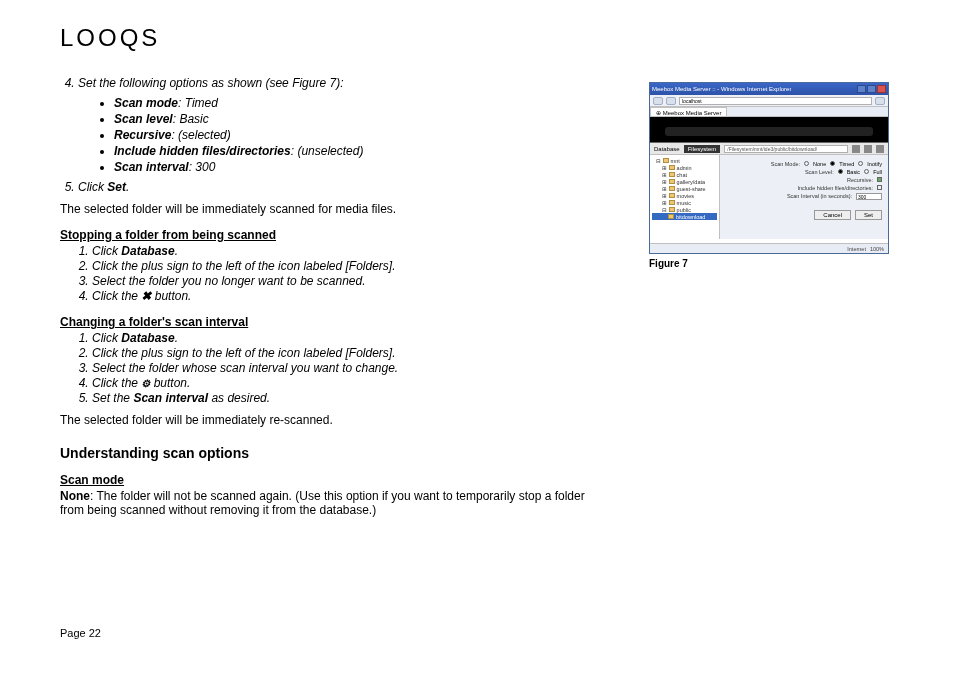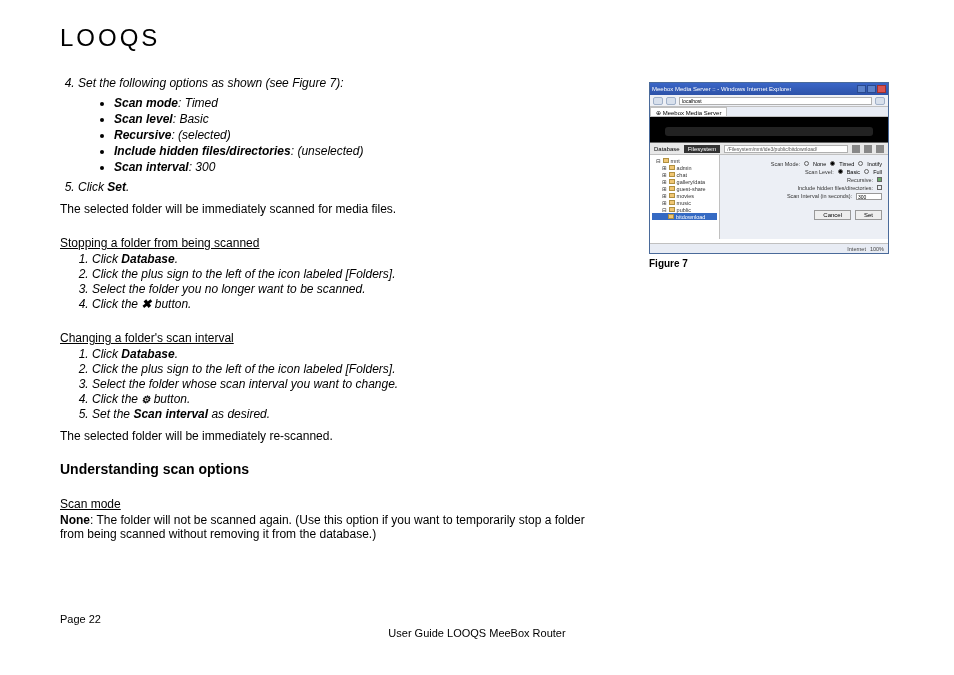--- a/index.html
+++ b/index.html
@@ -25,21 +25,21 @@
       display: flex;
       gap: 40px;
     }
     .left-col { flex: 1; max-width: 560px; }
     .right-col { width: 245px; }
     ol.main-list { list-style: decimal; padding-left: 18px; font-style: italic; }
     ol.main-list > li { margin-bottom: 4px; }
     ul.bullets { list-style: disc; padding-left: 36px; margin-top: 6px; margin-bottom: 6px; }
     ul.bullets li { margin-bottom: 2px; }
     .para { margin-top: 8px; margin-bottom: 8px; }
-    .subhead { font-weight: normal; text-decoration: underline; margin-top: 20px; margin-bottom: 2px; }
+    .subhead { font-weight: bold; text-decoration: underline; margin-top: 12px; margin-bottom: 2px; }
     ol.sublist { list-style: decimal; padding-left: 32px; font-style: italic; }
     ol.sublist li { margin-bottom: 1px; }
     h3.section { font-weight: bold; font-size: 14px; margin-top: 18px; margin-bottom: 6px; }
     .icon-x { font-weight: bold; }
     .icon-gear { font-weight: bold; font-size: 10px; }
     strong { font-weight: bold; }
     .figure { border: 1px solid #4a6a9a; width: 240px; height: 172px; margin-top: 6px; background: #fff; position: relative; overflow: hidden; }
     .titlebar { height: 12px; background: linear-gradient(#3a66c7,#2d52a8); display: flex; align-items: center; justify-content: space-between; padding: 0 2px; }
     .titlebar-text { color: #fff; font-size: 6px; white-space: nowrap; overflow: hidden; }
     .winbtns { display: flex; gap: 1px; }
@@ -243,14 +243,13 @@
         <span>Internet</span>
         <span>100%</span>
       </div>
     </div>
     <div class="fig-caption">Figure 7</div>
   </div>
 </div>
 
 <div class="footer">
   <div class="footer-left">Page 22</div>
-  <div class="footer-center">User Guide LOOQS MeeBox Router</div>
 </div>
 
 </body></html>

